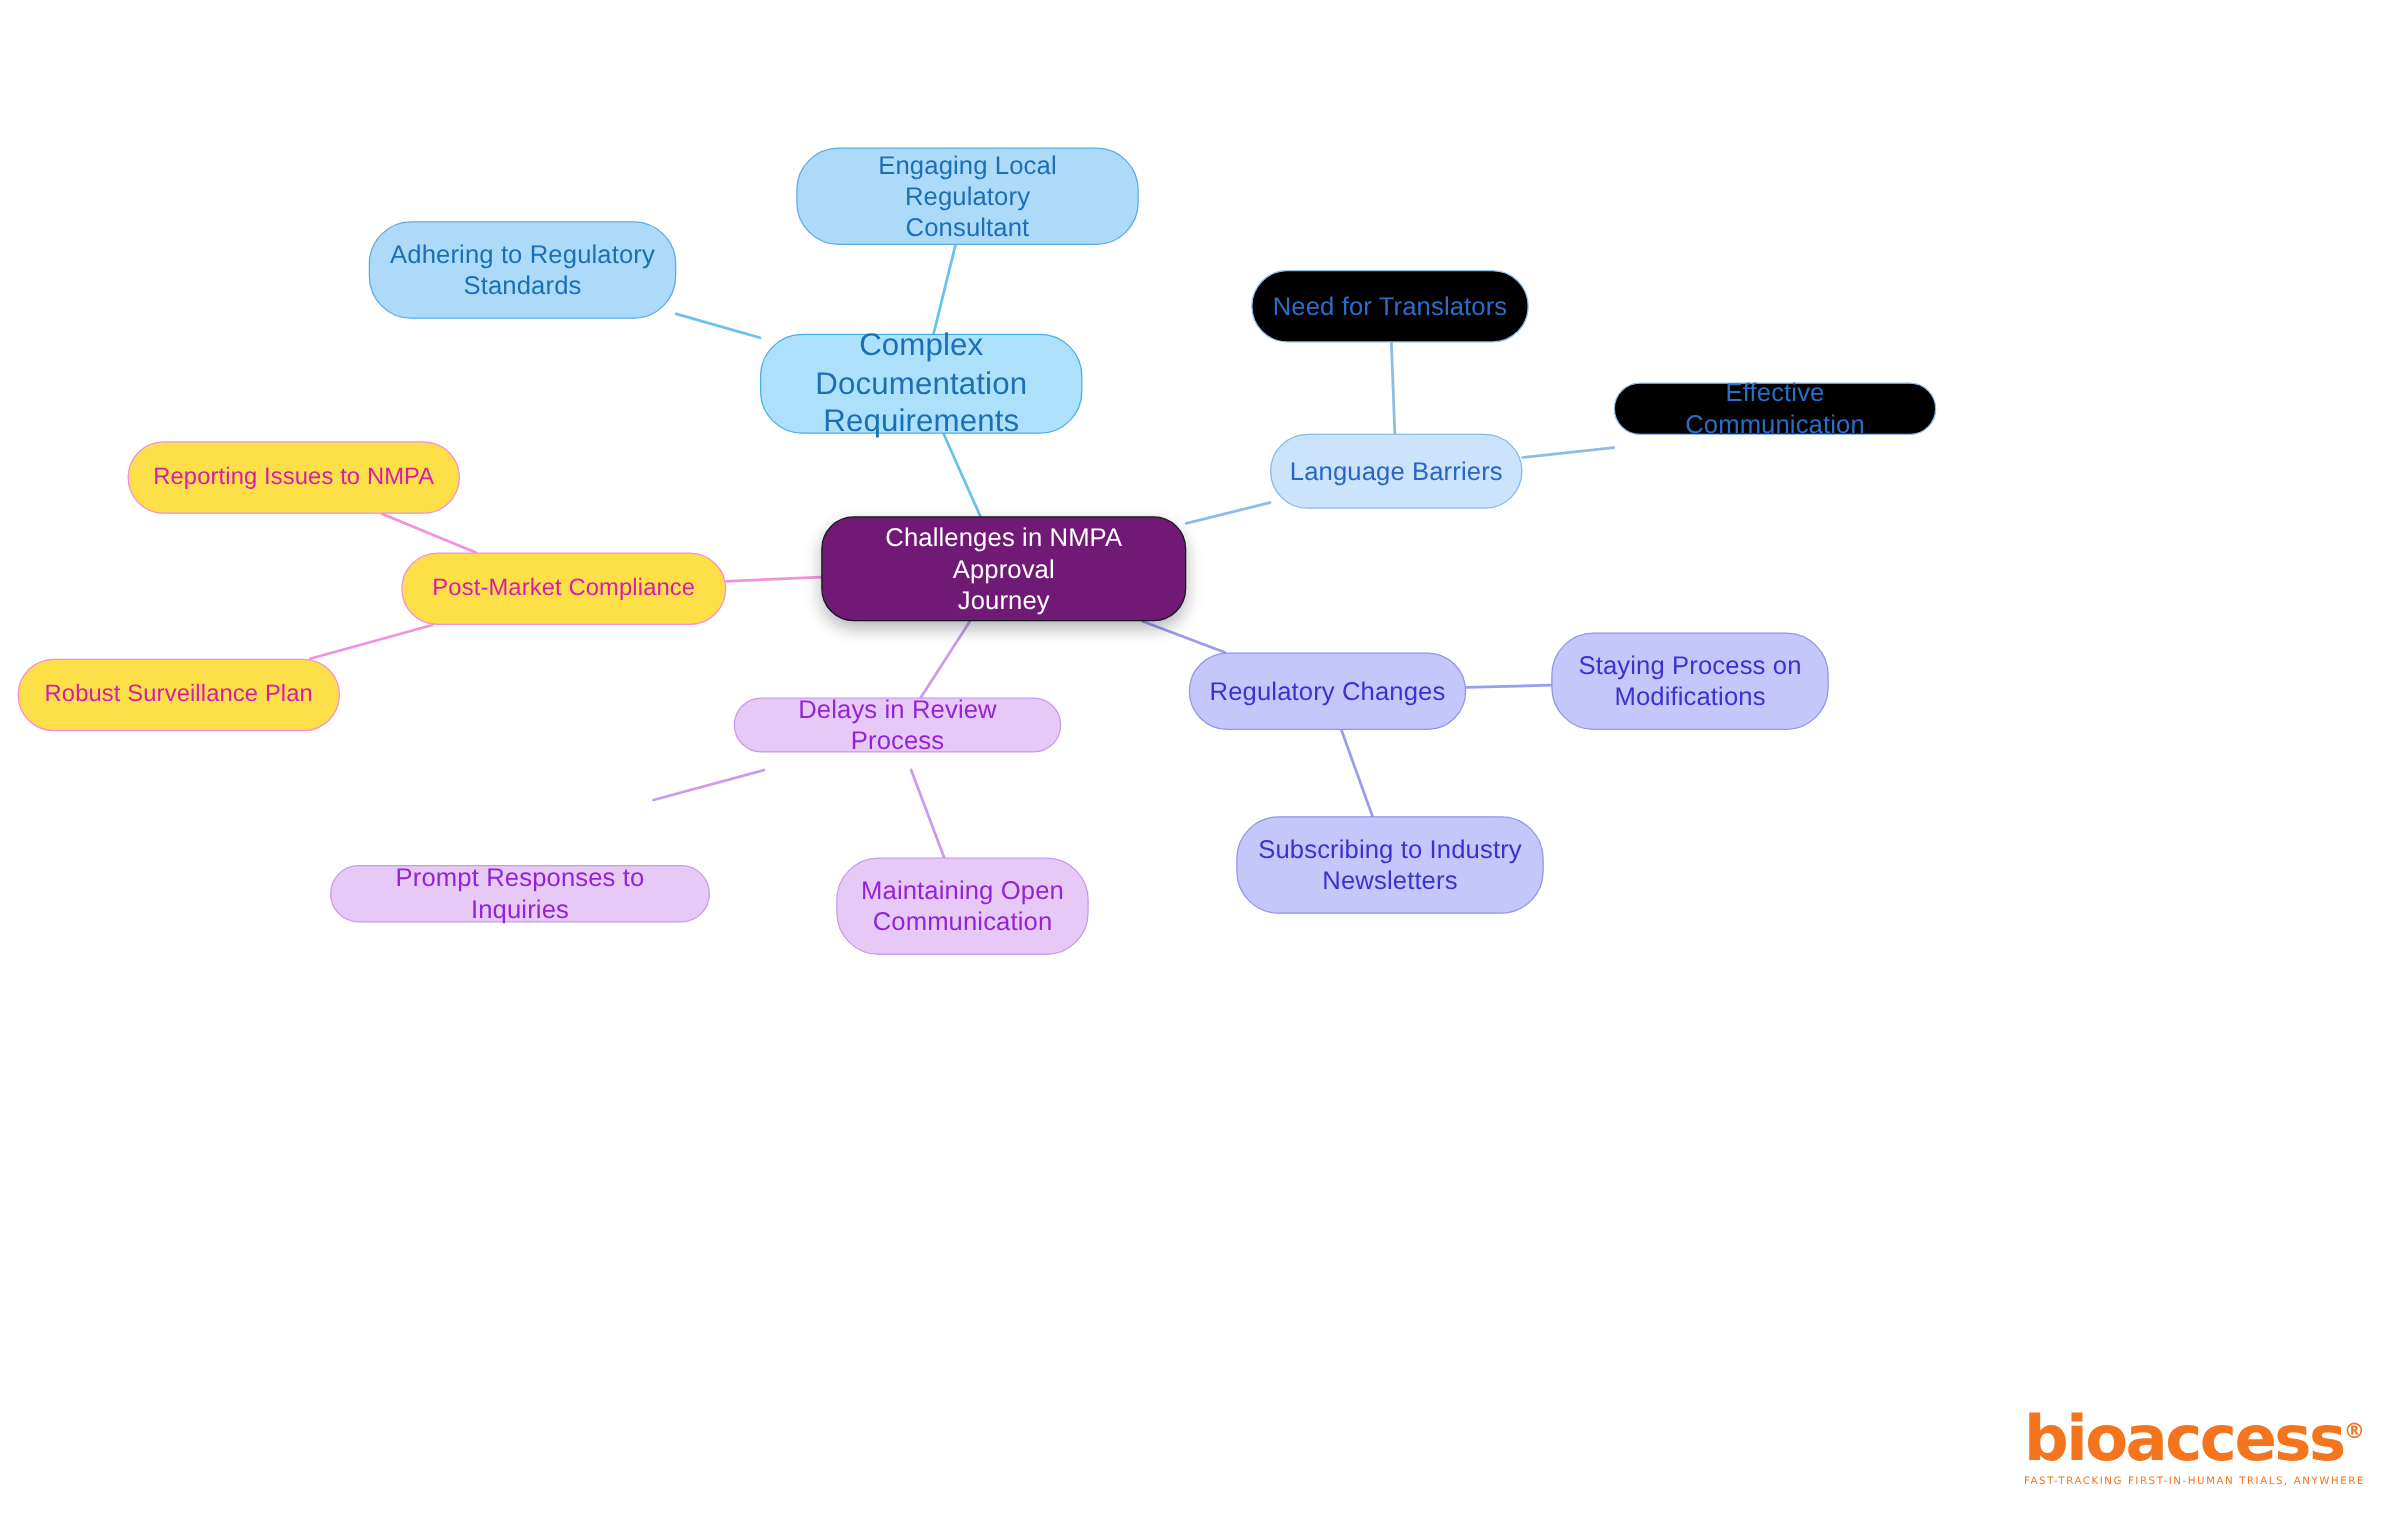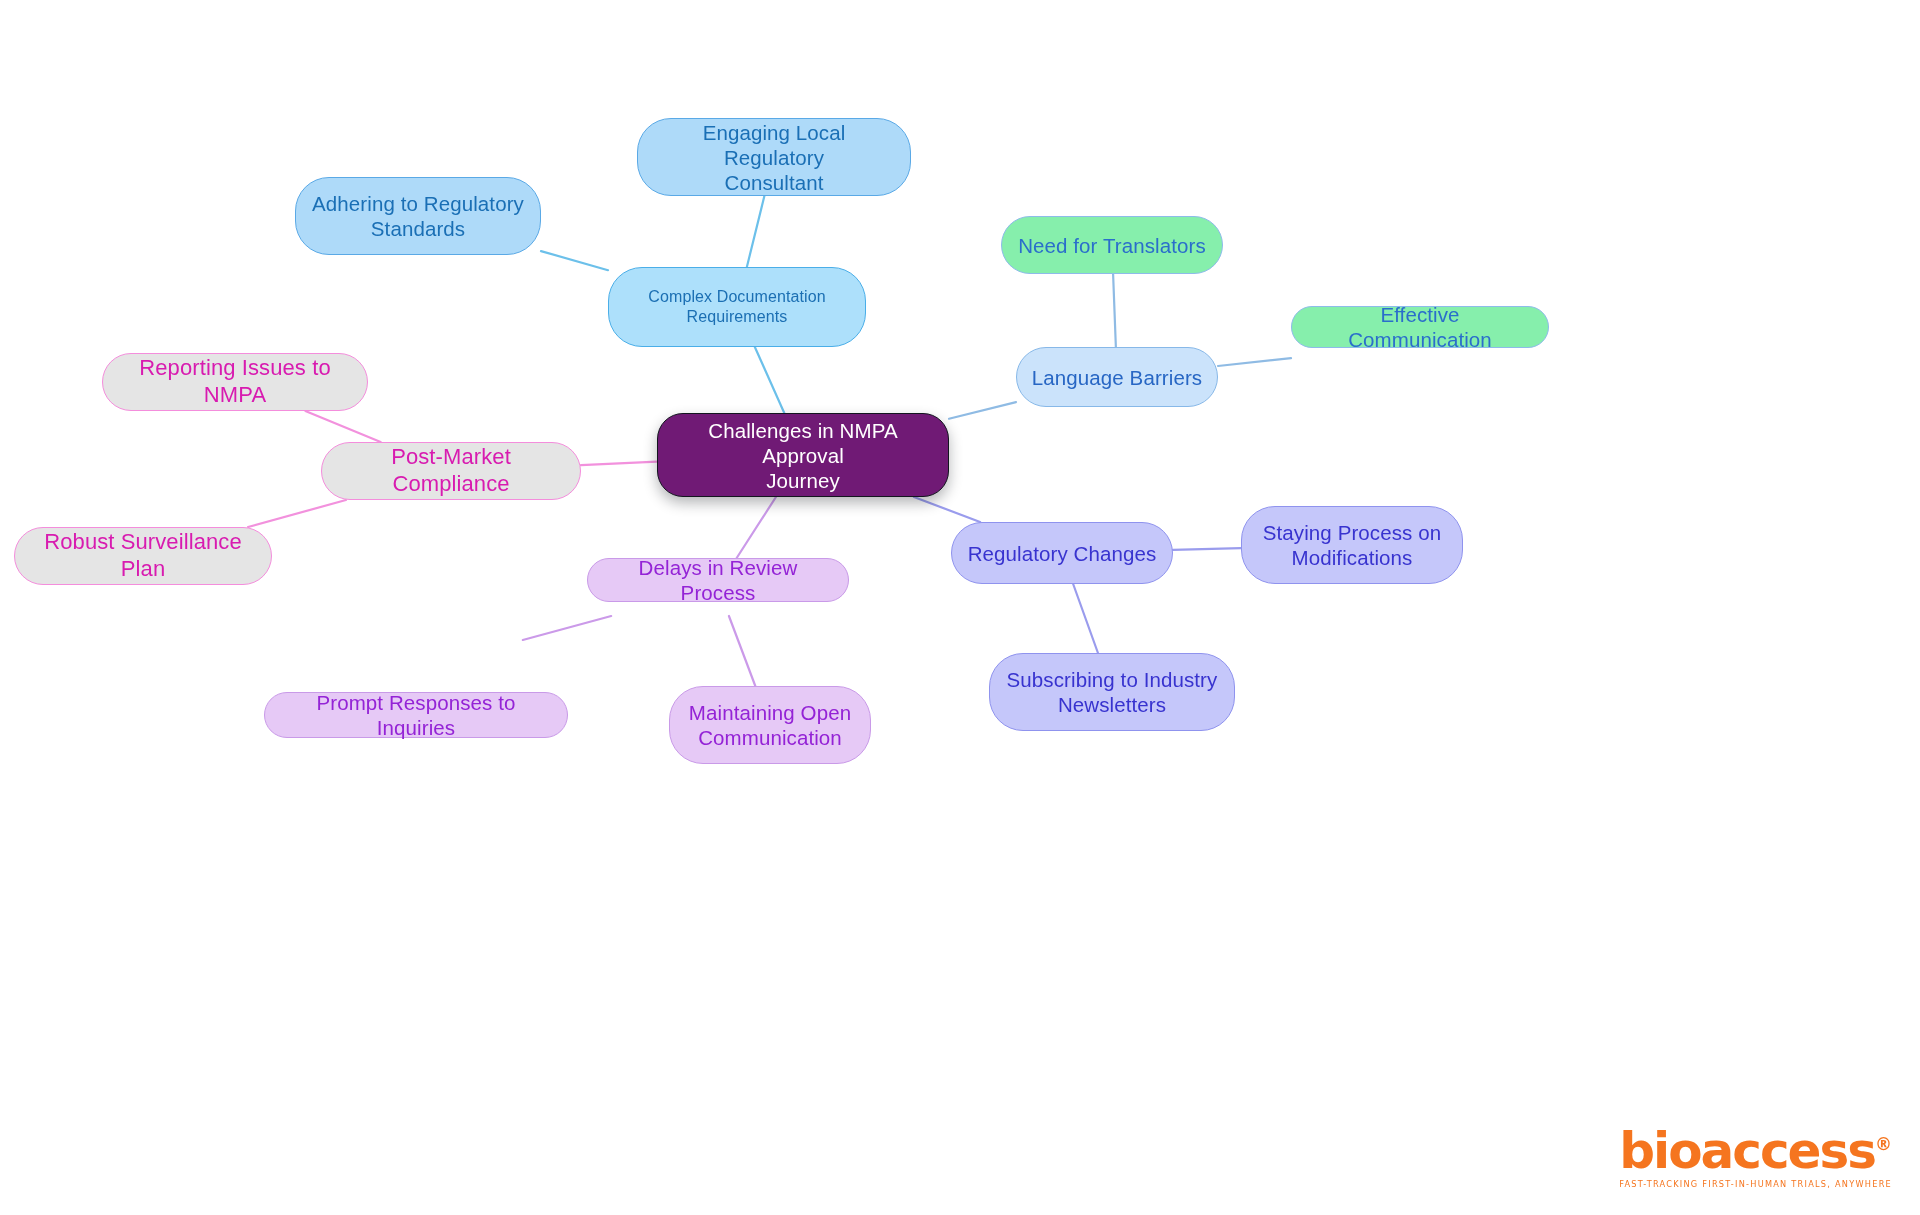--- a/index.html
+++ b/index.html
@@ -42,51 +42,51 @@
     border-color: #13151f;
     color: #ffffff;
     font-size: 20.5px;
     border-radius: 26px;
     box-shadow: 0 6px 14px rgba(10,12,20,0.30);
   }
   .node.blue-branch {
     background: #ade0fb;
     border-color: #4aaee8;
     color: #1b6fb3;
-    font-size: 16px;
+    font-size: 25px;
   }
   .node.blue-leaf {
     background: #aedaf9;
     border-color: #5aa9e6;
     color: #1a6fb5;
     font-size: 20.5px;
   }
   .node.paleblue-branch {
     background: #cbe3fb;
     border-color: #87b8e8;
     color: #2766c4;
     font-size: 20.5px;
   }
   .node.paleblue-leaf {
-    background: #86efac;
+    background: #000000;
     border-color: #8ebbea;
     color: #2a6ecb;
     font-size: 20.5px;
   }
   .node.periwinkle {
     background: #c5c7fa;
     border-color: #8f93ee;
     color: #3833cf;
     font-size: 20.5px;
   }
   .node.pink {
-    background: #e5e5e5;
+    background: #fde047;
     border-color: #f48ddc;
     color: #d81bb0;
-    font-size: 22px;
+    font-size: 19px;
   }
   .node.violet {
     background: #e6c9f6;
     border-color: #c99ae8;
     color: #9423d6;
     font-size: 20.5px;
   }
   #logo {
     position: absolute;
     right: 28px;

